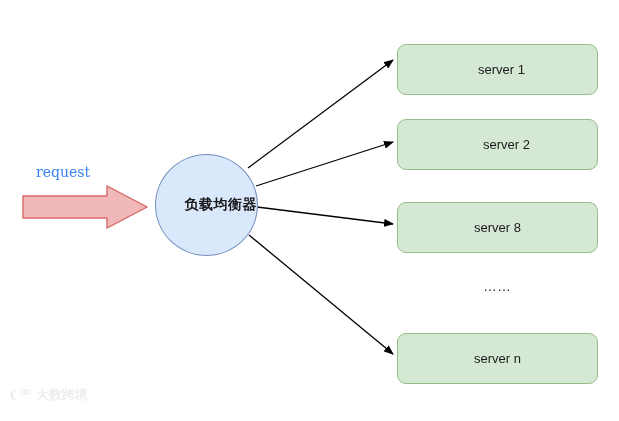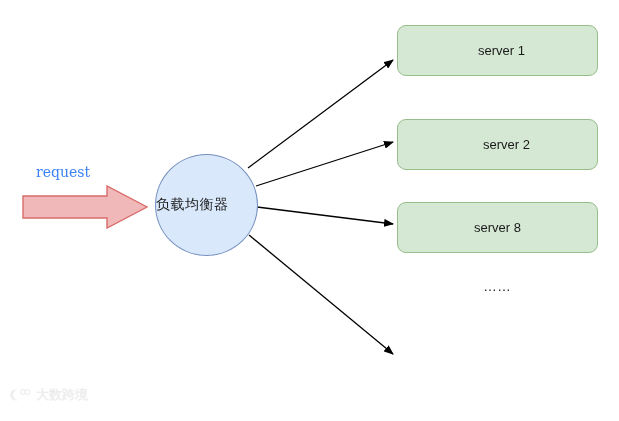--- a/index.html
+++ b/index.html
@@ -30,22 +30,23 @@
     left: 155px;
     top: 154px;
     width: 103px;
     height: 102px;
     border-radius: 50%;
     background: #dae8fc;
     border: 1px solid #7590be;
     box-sizing: border-box;
     display: flex;
     align-items: center;
-    justify-content: flex-start;
+    justify-content: flex-end;
     z-index: 3;
+    font-weight: bold;
   }
   .lb-label {
     font-size: 14px;
     color: #1a1a1a;
     letter-spacing: 0.5px;
     white-space: nowrap;
     font-family: "DejaVu Sans", sans-serif;
   }
   
   .server-box {
@@ -60,21 +61,21 @@
     display: flex;
     align-items: center;
     justify-content: center;
     z-index: 3;
   }
   .server-label {
     font-size: 13px;
     color: #1a1a1a;
     white-space: nowrap;
   }
-  .sv1 { top: 25px; padding-left: 8px; }
+  .sv1 { top: 44px; padding-left: 8px; }
   .sv2 { top: 119px; padding-left: 18px; }
   .sv3 { top: 202px; }
   .svn { top: 333px; }
   
   .ellipsis {
     position: absolute;
     left: 397px;
     top: 279px;
     width: 201px;
     text-align: center;
@@ -155,20 +156,23 @@
   </div>
   <div class="server-box sv2">
     <span class="server-label">server 2</span>
   </div>
   <div class="server-box sv3">
     <span class="server-label">server 8</span>
   </div>
 
   <div class="ellipsis">……</div>
 
+  <div class="server-box svn">
+    <span class="server-label">server n</span>
+  </div>
 
   <div class="watermark">
     <svg width="24" height="16" viewBox="0 0 24 16" xmlns="http://www.w3.org/2000/svg">
       <path d="M10,3 a5.5,5.5 0 1,0 0,10 a4.5,4.5 0 1,1 0,-10 z" fill="#ededed"></path>
       <circle cx="15" cy="5" r="2.4" fill="none" stroke="#ededed" stroke-width="1.1"></circle>
       <circle cx="19.5" cy="5" r="2.4" fill="none" stroke="#ededed" stroke-width="1.1"></circle>
     </svg>
     <span class="wm-text">大数跨境</span>
   </div>
 

